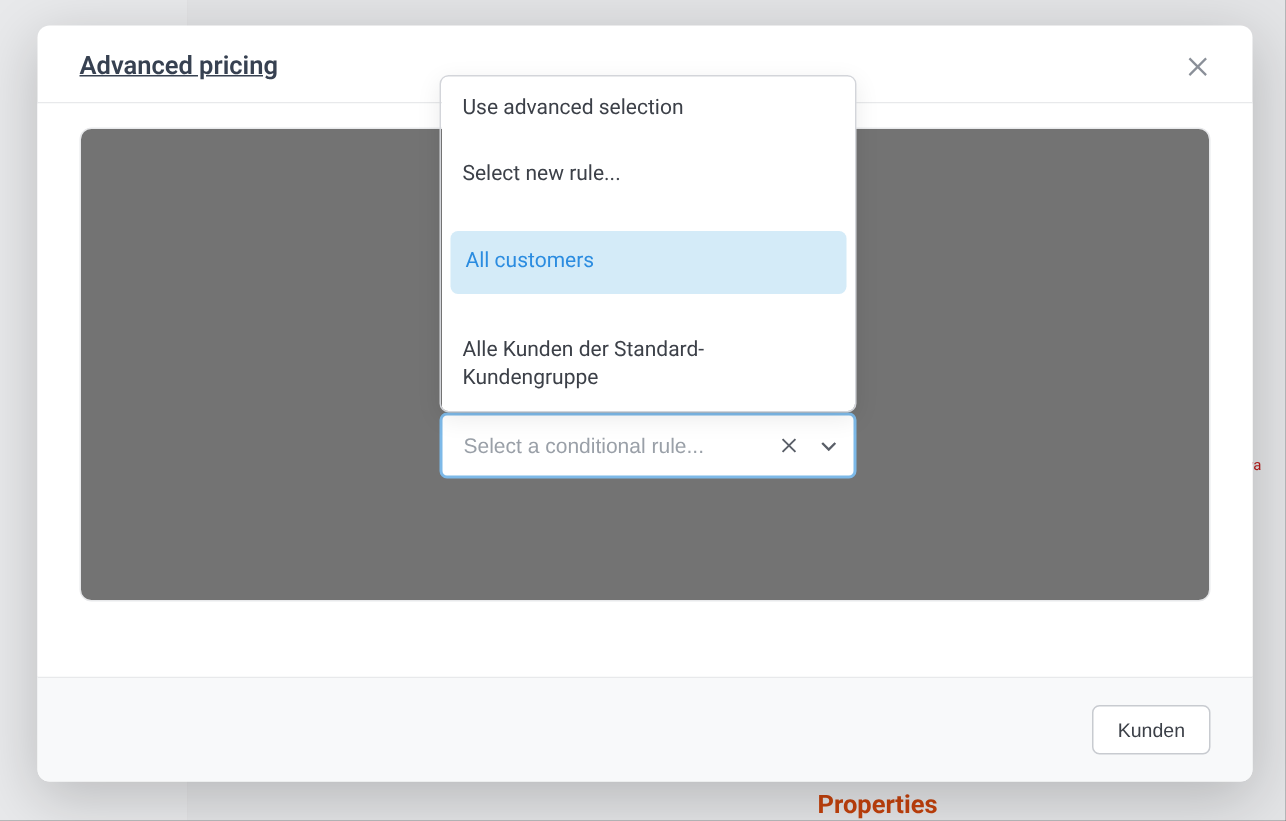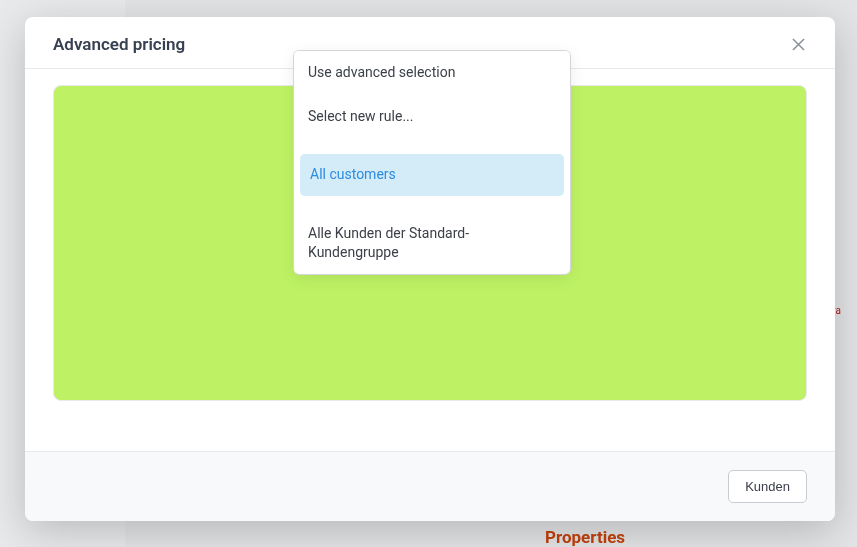--- a/index.html
+++ b/index.html
@@ -69,37 +69,38 @@
       display: flex;
       justify-content: space-between;
       align-items: center;
       padding: 17px 28px 14px 28px;
       border-bottom: 1px solid #e8e9eb;
     }
     .modal-title {
       font-size: 17px;
       font-weight: 600;
       color: #374151;
+      text-decoration: underline;
     }
     .modal-close {
       cursor: pointer;
       color: #8a8f98;
       width: 18px;
       height: 18px;
       display: flex;
       align-items: center;
       justify-content: center;
     }
     .modal-body {
       padding: 16px 28px 50px 28px;
       background: #fff;
       min-height: 360px;
     }
     .inner-card {
-      background: #bef264;
+      background: #737373;
       border: 1px solid #e8e9eb;
       border-radius: 8px;
       height: 316px;
       position: relative;
     }
     .dropdown-panel {
       position: absolute;
       left: 239px;
       top: -36px;
       width: 278px;
@@ -227,20 +228,36 @@
     <div class="inner-card">
 
       <div class="dropdown-panel">
         <div class="dropdown-item">Use advanced selection</div>
         <div class="dropdown-item">Select new rule...</div>
         <div class="dropdown-item highlighted">All customers</div>
         <div class="dropdown-item">Alle Kunden der Standard-Kundengruppe</div>
 
       </div>
 
+      <div class="select-input">
+        <input type="text" placeholder="Select a conditional rule..." style="">
+        <div class="select-icons">
+          <div class="select-clear">
+            <svg width="10" height="10" viewBox="0 0 14 14" fill="none" stroke="currentColor" stroke-width="1.8">
+              <line x1="1" y1="1" x2="13" y2="13"></line>
+              <line x1="13" y1="1" x2="1" y2="13"></line>
+            </svg>
+          </div>
+          <div class="select-chevron">
+            <svg width="11" height="7" viewBox="0 0 12 8" fill="none" stroke="currentColor" stroke-width="1.8">
+              <polyline points="1,1.5 6,6.5 11,1.5"></polyline>
+            </svg>
+          </div>
+        </div>
+      </div>
 
     </div>
   </div>
 
   <div class="modal-footer">
     <button class="close-button">Kunden</button>
   </div>
 </div>
 
 </body></html>

